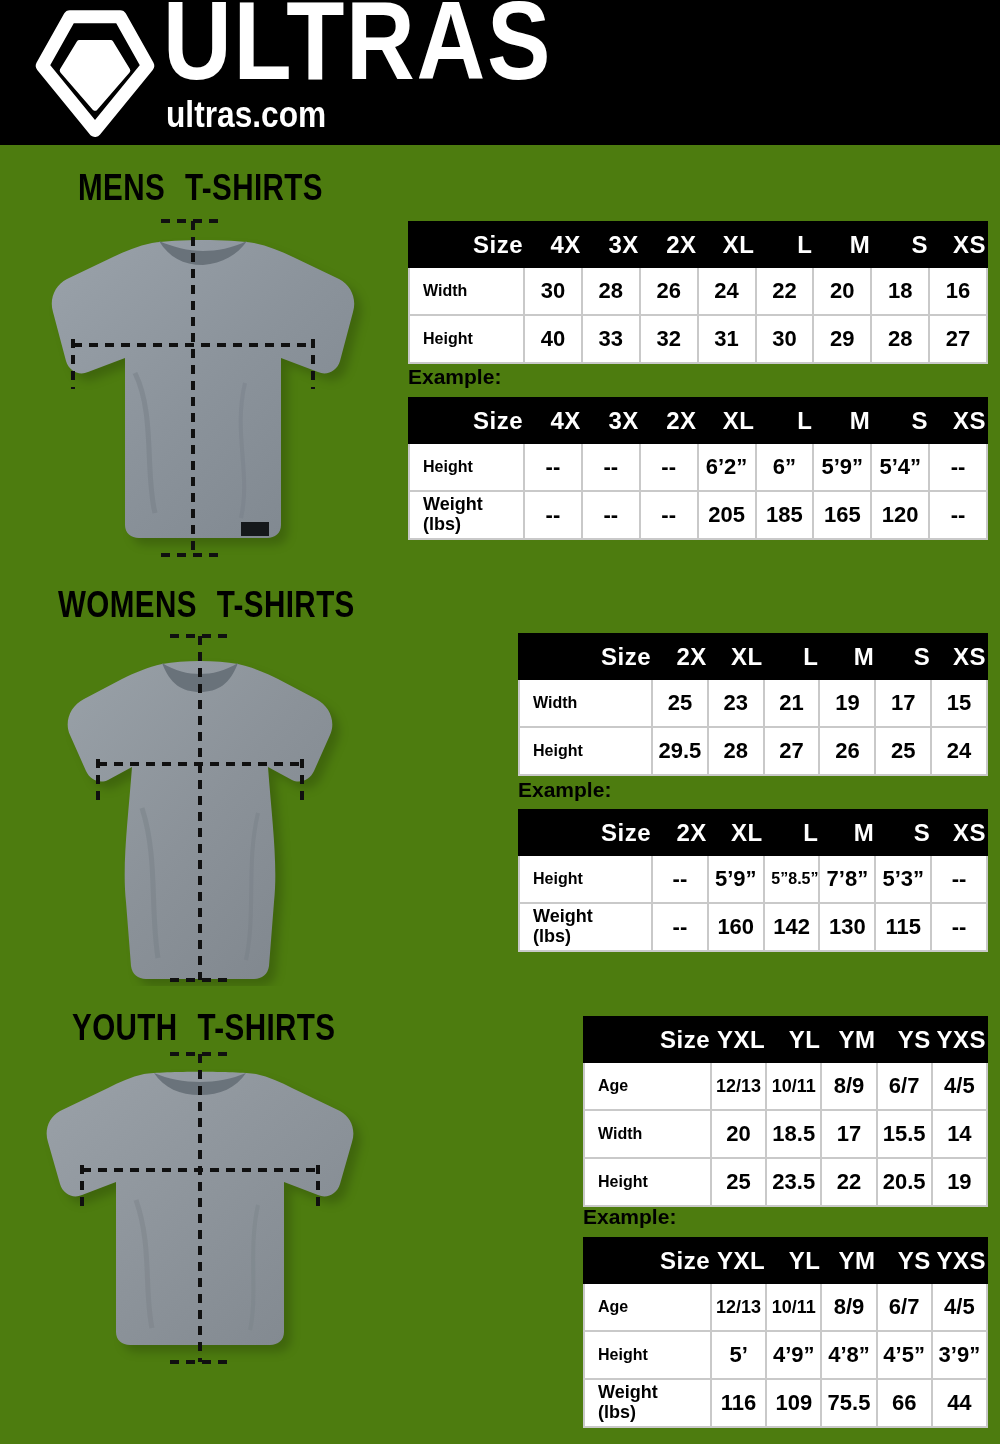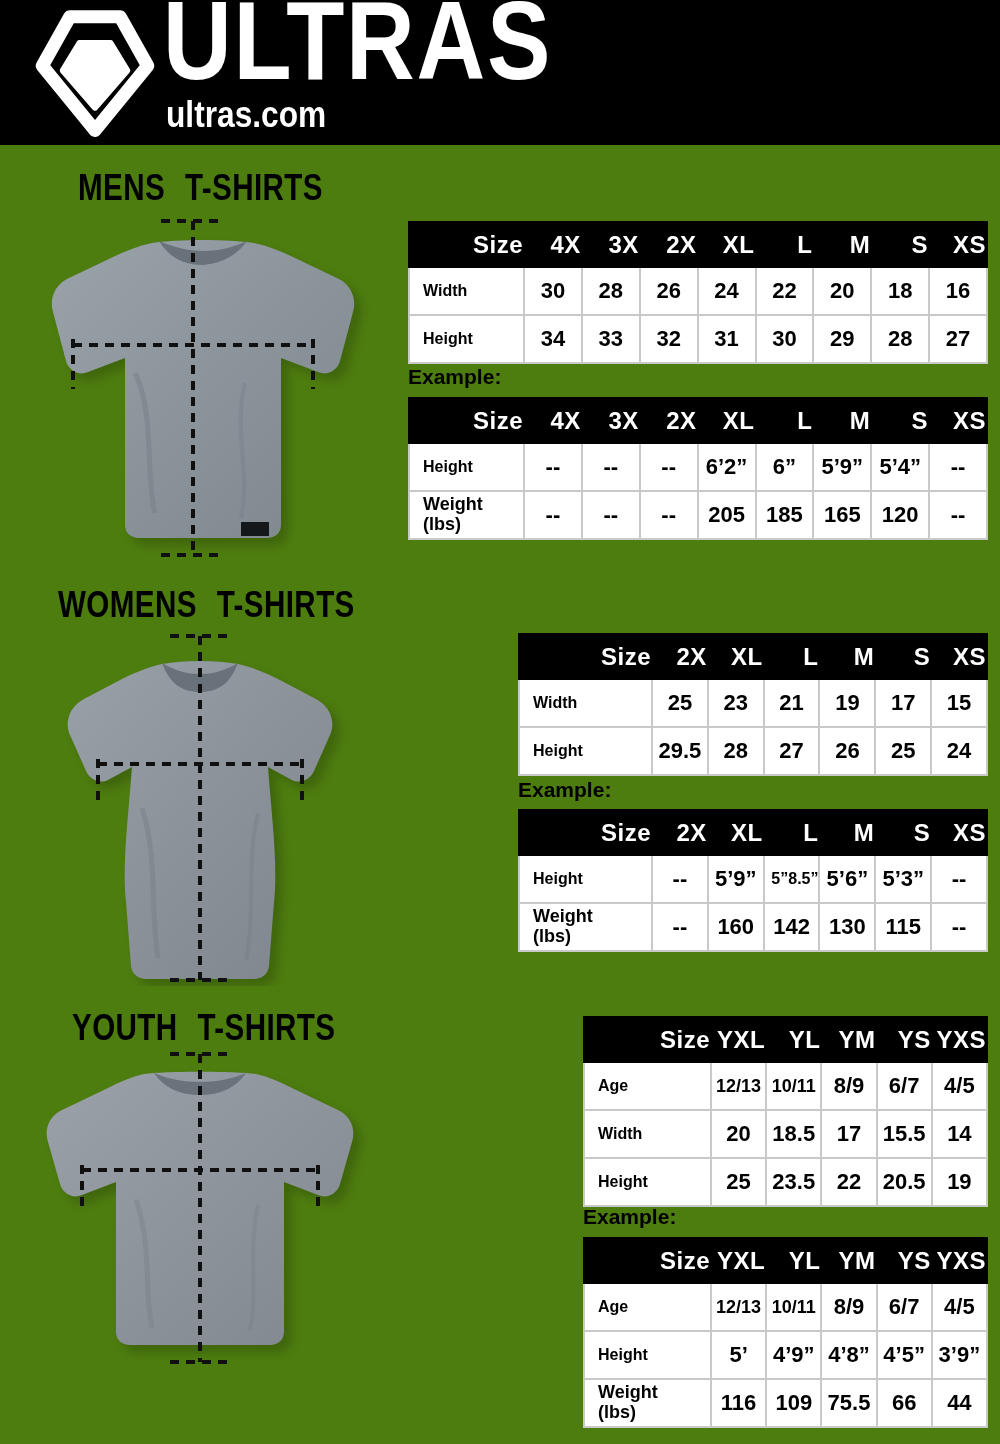--- a/index.html
+++ b/index.html
@@ -120,21 +120,21 @@
           <td>28</td>
           <td>26</td>
           <td>24</td>
           <td>22</td>
           <td>20</td>
           <td>18</td>
           <td>16</td>
         </tr>
         <tr>
           <th class="row-label">Height</th>
-          <td>34</td>
+          <td>40</td>
           <td>33</td>
           <td>32</td>
           <td>31</td>
           <td>30</td>
           <td>29</td>
           <td>28</td>
           <td>27</td>
         </tr>
       </tbody>
     </table>
@@ -247,21 +247,21 @@
           <th>L</th>
           <th>M</th>
           <th>S</th>
           <th>XS</th>
         </tr>
         <tr>
           <th class="row-label">Height</th>
           <td>--</td>
           <td>5’9”</td>
           <td class="xs-text">5”8.5”</td>
-          <td>5’6”</td>
+          <td>7’8”</td>
           <td>5’3”</td>
           <td>--</td>
         </tr>
         <tr>
           <th class="row-label two-line">Weight
 (lbs)</th>
           <td>--</td>
           <td>160</td>
           <td>142</td>
           <td>130</td>

